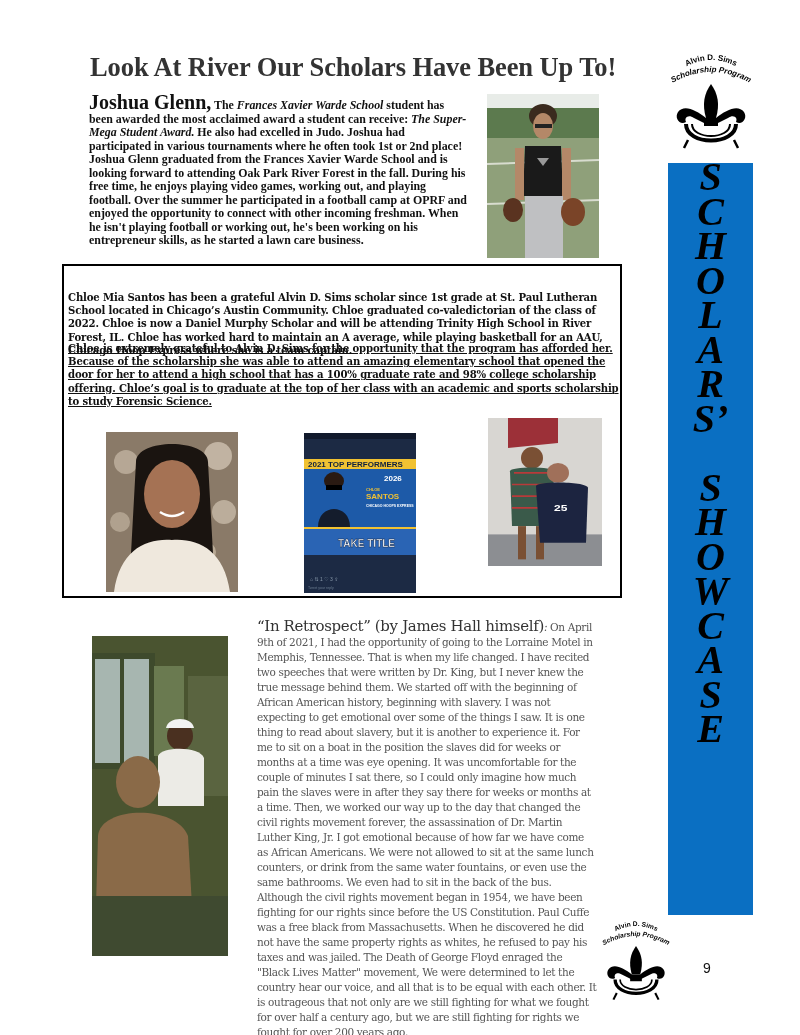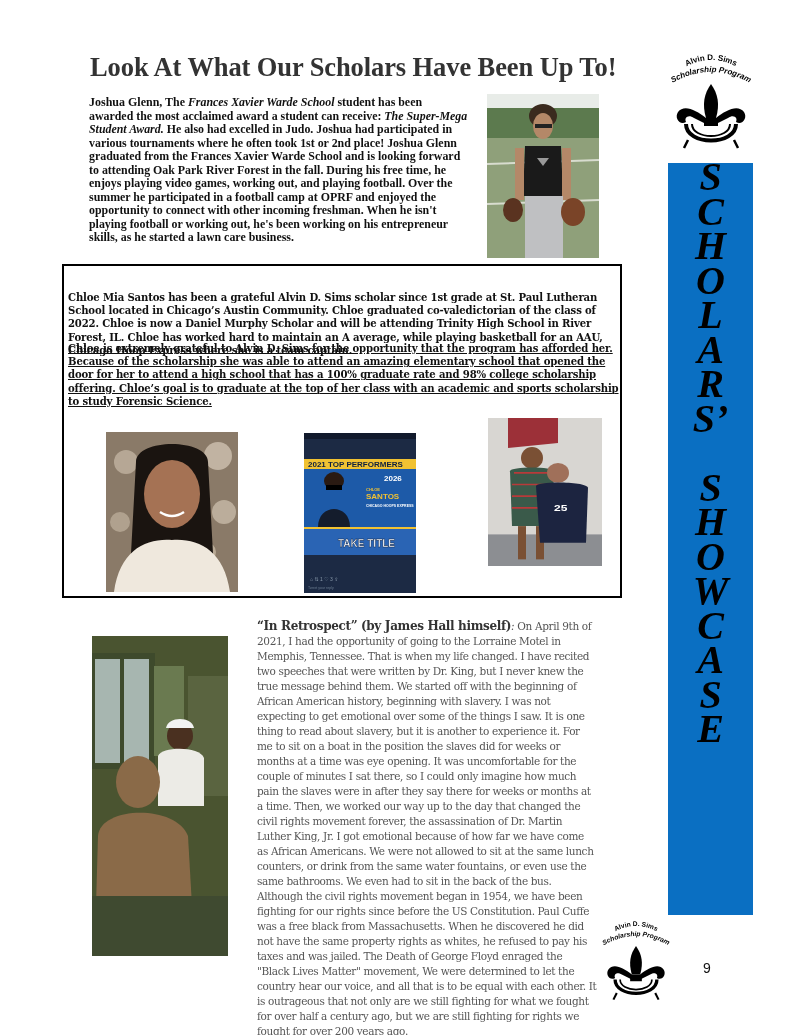--- a/index.html
+++ b/index.html
@@ -2,57 +2,57 @@
 <html><head>
 <meta charset="utf-8">
 <style>
   html, body { margin: 0; padding: 0; background: #ffffff; }
   body { width: 800px; height: 1035px; position: relative; overflow: hidden; font-family: "Liberation Serif", serif; color: #111; }
   .abs { position: absolute; }
 
   #page-title { left: 90px; top: 52px; font-size: 26.5px; font-weight: bold; color: #333; white-space: nowrap; letter-spacing: -0.1px; }
 
   #joshua-text { left: 89px; top: 96px; width: 380px; font-size: 11.9px; font-weight: bold; line-height: 13.5px; color: #111; text-align: left; }
-  #joshua-text .lead { font-size: 12px; }
+  #joshua-text .lead { font-size: 20px; }
   #joshua-text i { }
 
   .photo { background: #eab308; overflow: hidden; }
   .photo svg { display: block; width: 100%; height: 100%; }
 
   #joshua-photo { left: 487px; top: 94px; width: 112px; height: 164px; }
 
   #chloe-box { left: 62px; top: 264px; width: 560px; height: 334px; border: 2.5px solid #000; box-sizing: border-box; }
   .chloe-p { left: 68px; width: 552px; font-family: "DejaVu Serif", serif; font-weight: bold; font-size: 10.1px; line-height: 13.2px; color: #111; letter-spacing: -0.15px; }
   #chloe-p1 { top: 291px; }
   #chloe-p2 { top: 342px; text-decoration: underline; }
 
   #chloe-photo1 { left: 106px; top: 432px; width: 132px; height: 160px; }
   #chloe-photo2 { left: 304px; top: 433px; width: 112px; height: 160px; }
   #chloe-photo3 { left: 488px; top: 418px; width: 114px; height: 148px; }
 
   #james-photo { left: 92px; top: 636px; width: 136px; height: 320px; }
 
   #james-text { left: 257px; top: 619px; width: 340px; font-family: "DejaVu Serif", serif; font-size: 10.5px; line-height: 15px; color: #555; letter-spacing: -0.35px; }
-  #james-text .hd { color: #333; font-weight: bold; font-size: 12px; }
+  #james-text .hd { color: #333; font-weight: normal; font-size: 15px; }
 
   #banner { left: 668px; top: 163px; width: 85px; height: 752px; background: #0a6fc2; }
   #banner-letters { left: 668px; top: 160px; width: 85px; text-align: center; font-family: "Liberation Serif", serif; font-style: italic; font-weight: bold; font-size: 40px; color: #000; }
   #banner-letters span { display: block; height: 34.5px; line-height: 34.5px; }
   #banner-letters span.sp { height: 34.5px; }
 
   #logo-top { left: 668px; top: 48px; width: 86px; height: 110px; }
   #logo-bottom { left: 600px; top: 916px; width: 72px; height: 92px; }
   .logo svg { width: 100%; height: 100%; display: block; }
 
   #page-number { left: 703px; top: 960px; font-family: "Liberation Sans", sans-serif; font-size: 14px; color: #111; }
 </style>
 </head>
 <body>
 
-<div id="page-title" class="abs">Look At What Our Scholars Have Been Up To!</div>
+<div id="page-title" class="abs">Look At River Our Scholars Have Been Up To!</div>
 
 <div id="logo-top" class="abs logo">
   <svg viewBox="0 0 86 110">
     <path id="arcTop1" d="M12,22 Q43,2 74,22" fill="none"></path>
     <path id="arcTop2" d="M6,34 Q43,14 80,34" fill="none"></path>
     <text font-family="Liberation Sans, sans-serif" font-size="8" font-weight="bold" fill="#000"><textPath href="#arcTop1" startOffset="50%" text-anchor="middle">Alvin D. Sims</textPath></text>
     <text font-family="Liberation Sans, sans-serif" font-size="8" font-style="italic" font-weight="bold" fill="#000"><textPath href="#arcTop2" startOffset="50%" text-anchor="middle">Scholarship Program</textPath></text>
     <path d="M43,36 C36,46 34,56 38,70 L48,70 C52,56 50,46 43,36 Z" fill="#000"></path>
     <path d="M38,70 C28,62 16,56 10,64 C6,70 12,78 18,74 C16,70 20,66 26,70 C30,72 34,74 38,76 Z" fill="#000"></path>
     <path d="M48,70 C58,62 70,56 76,64 C80,70 74,78 68,74 C70,70 66,66 60,70 C56,72 52,74 48,76 Z" fill="#000"></path>

